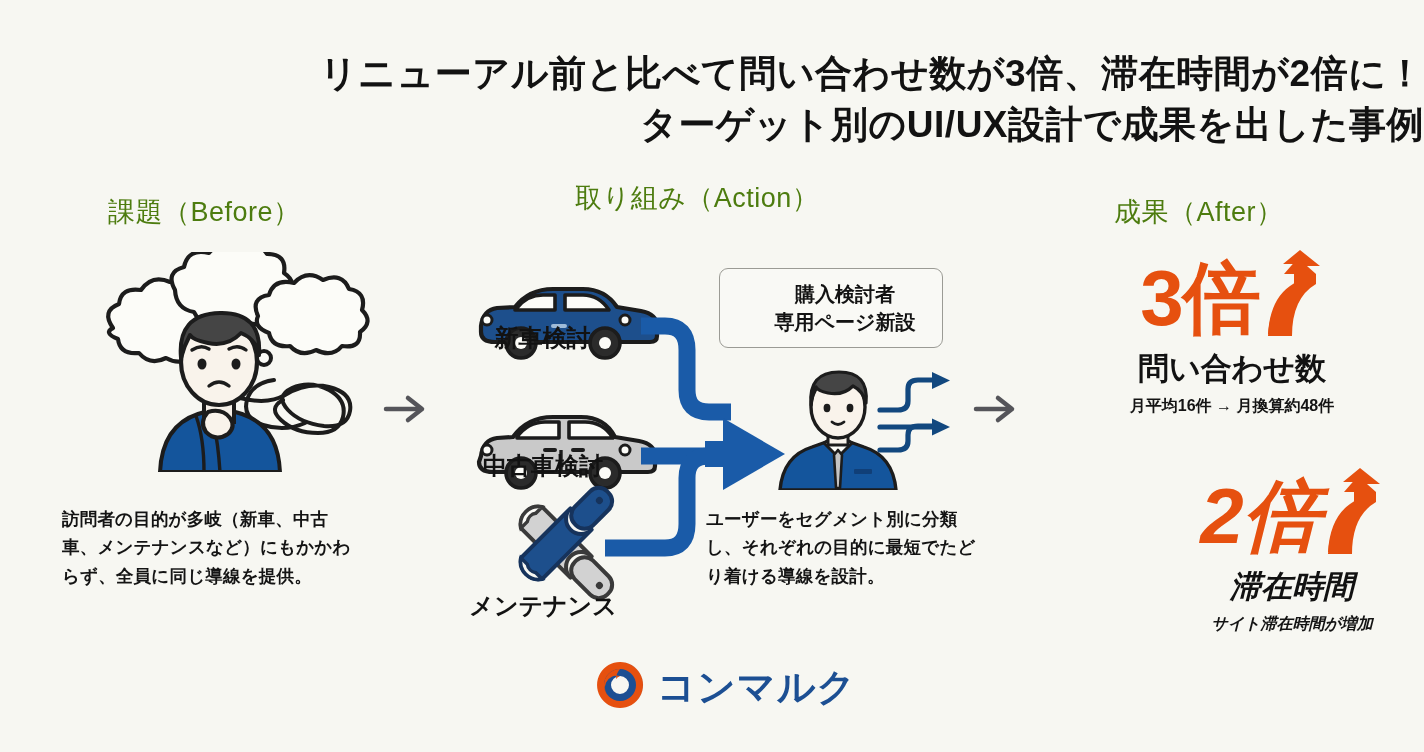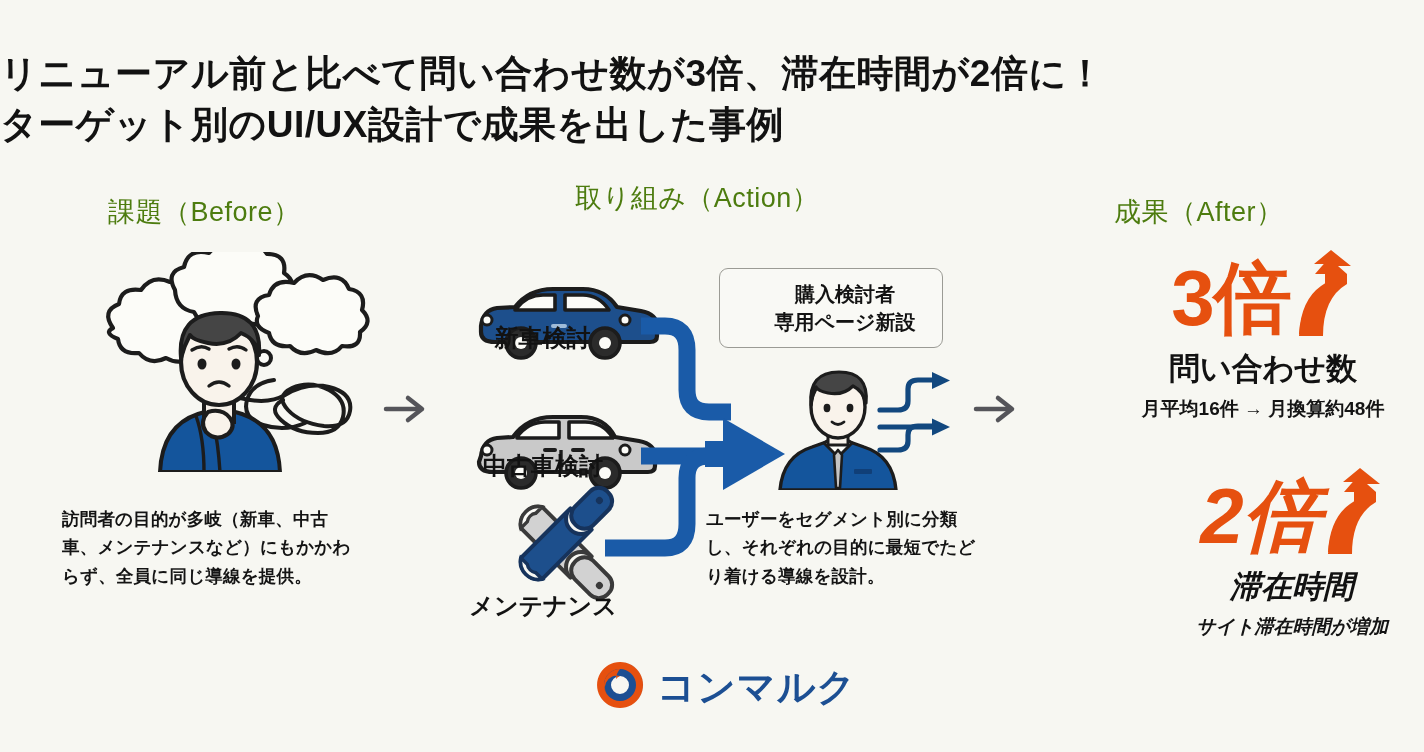--- a/index.html
+++ b/index.html
@@ -17,21 +17,21 @@
     background: #f7f7f2;
     overflow: hidden;
   }
 
   
   .title-block {
     position: absolute;
     left: 0;
     top: 48px;
     width: 1424px;
-    text-align: left;
+    text-align: right;
   }
   .title-line {
     font-size: 37px;
     font-weight: 700;
     color: #121212;
     letter-spacing: 0.5px;
     line-height: 1.38;
   }
 
   
@@ -104,21 +104,21 @@
   .chev { position: absolute; }
   #chev-1 { left: 382px;  top: 392px; }
   #chev-2 { left: 972px;  top: 392px; }
 
   
   .result {
     position: absolute;
     width: 300px;
     text-align: center;
   }
-  #result-0 { left: 1113px; top: 252px; }
+  #result-0 { left: 1082px; top: 252px; }
   #result-1 { left: 1142px; top: 470px; font-style: italic; }
 
   .result-top {
     position: relative;
     height: 92px;
     display: flex;
     align-items: center;
     justify-content: center;
   }
   .multiplier {
@@ -134,21 +134,21 @@
     margin-bottom: 6px;
   }
   .result-label {
     font-size: 31px;
     font-weight: 700;
     color: #121212;
     margin-top: 4px;
     white-space: nowrap;
   }
   .result-sub {
-    font-size: 19px;
+    font-size: 16px;
     font-weight: 700;
     color: #141414;
     margin-top: 6px;
     white-space: nowrap;
   }
 
   
   #logo {
     position: absolute;
     left: 595px;

